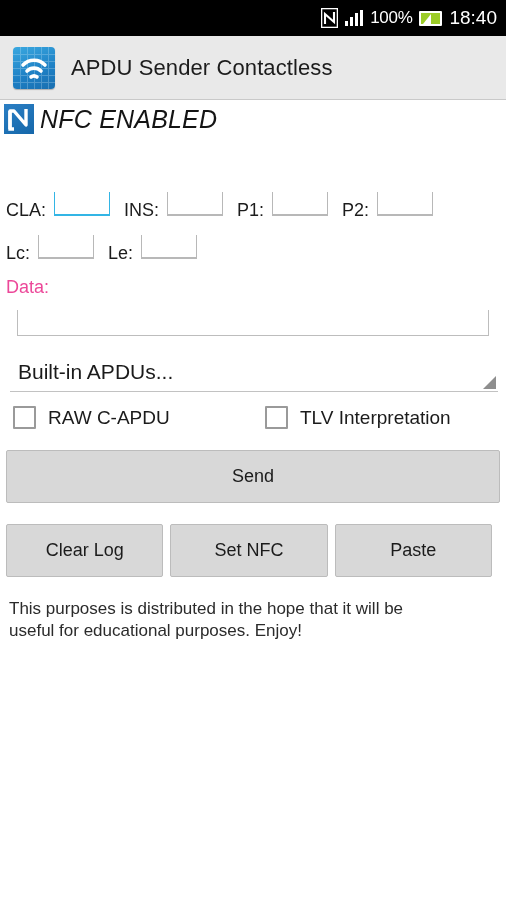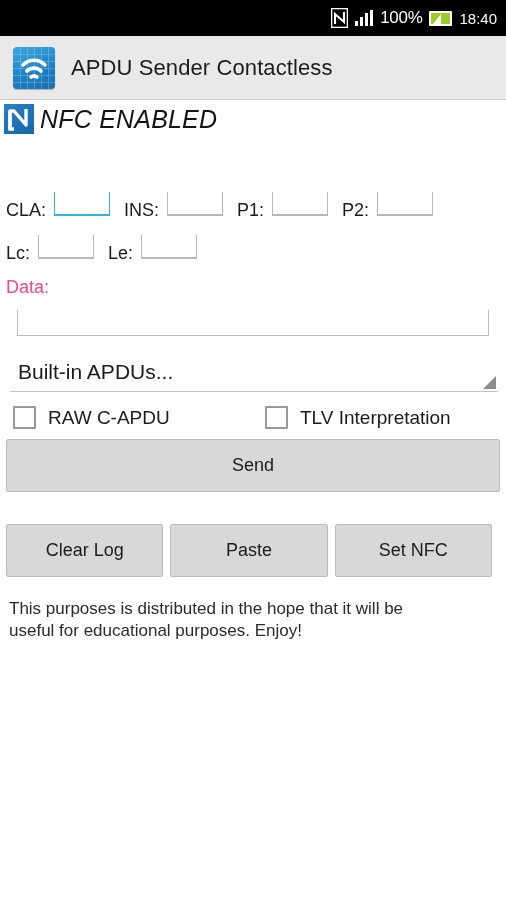--- a/index.html
+++ b/index.html
@@ -28,21 +28,21 @@
   .sb-batt-pct { font-size: 17px; letter-spacing: -0.3px; }
   .sb-batt {
     width: 23px; height: 15px; border: 2px solid #ffffff; border-radius: 1px;
     background: #9ccc28; position: relative;
   }
   .sb-batt::after {
     content: ""; position: absolute; left: 2px; top: 1px;
     width: 0; height: 0;
     border-left: 8px solid transparent; border-bottom: 10px solid #ffffff;
   }
-  .sb-time { font-size: 15px; letter-spacing: 0; }
+  .sb-time { font-size: 19px; letter-spacing: 0; }
 
   
   .actionbar {
     position: absolute; top: 36px; left: 0; width: 506px; height: 64px;
     background: #e9e9e9; border-bottom: 1px solid #c9c9c9;
     display: flex; align-items: center; padding-left: 13px; gap: 16px;
   }
   .app-icon {
     width: 42px; height: 42px; border-radius: 4px;
     background: linear-gradient(160deg, #3aa8e0 0%, #1d7fc4 60%, #1a6fb0 100%);
@@ -124,21 +124,21 @@
     position: relative; border-radius: 1px;
   }
   .cbox-label { font-size: 19px; color: #1b1b1b; }
 
   
   .btn {
     background: #d8d8d8; border: 1px solid #bcbcbc; border-radius: 2px;
     display: flex; align-items: center; justify-content: center;
     color: #1b1b1b; font-size: 18px;
   }
-  .btn-send { position: absolute; top: 439px; left: 6px; width: 494px; height: 53px; }
+  .btn-send { position: absolute; top: 450px; left: 6px; width: 494px; height: 53px; }
   .btn-row { position: absolute; top: 524px; left: 6px; width: 486px; height: 53px; display: flex; gap: 7px; }
   .btn-row .btn { flex: 1; height: 53px; }
 
   
   .footer {
     position: absolute; top: 598px; left: 9px; width: 480px;
     font-size: 17px; line-height: 22px; color: #2b2b2b;
   }
   .log-area { position: absolute; top: 650px; left: 0; width: 506px; height: 250px; background: #ffffff; }
 </style>
@@ -234,22 +234,22 @@
     </label>
     <label class="cbox-wrap two">
       <span class="cbox"></span>
       <span class="cbox-label">TLV Interpretation</span>
     </label>
   </div>
 
   <div class="btn btn-send">Send</div>
   <div class="btn-row">
     <div class="btn">Clear Log</div>
+    <div class="btn">Set NFC</div>
     <div class="btn">Paste</div>
-    <div class="btn">Set NFC</div>
   </div>
 
   <div class="footer">
     <div>This purposes is distributed in the hope that it will be</div>
     <div>useful for educational purposes.  Enjoy!</div>
   </div>
 
   <div class="log-area"></div>
 </div>
 

